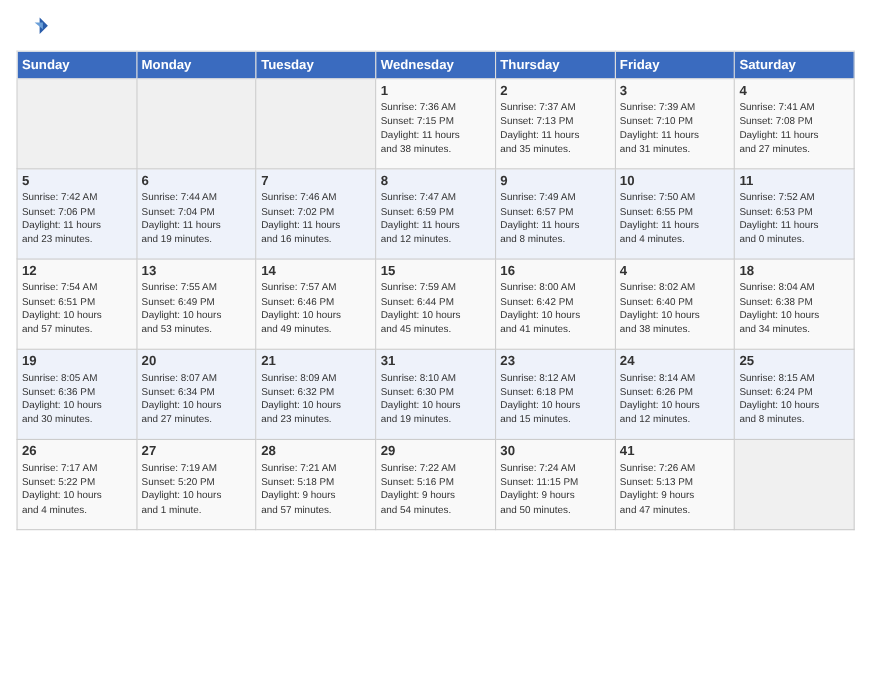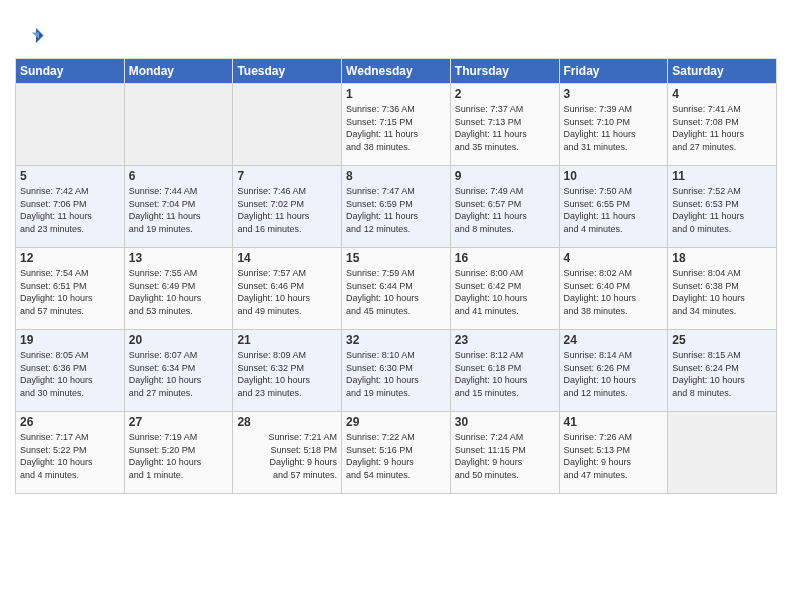--- a/index.html
+++ b/index.html
@@ -1,17 +1,17 @@
 <!DOCTYPE html>
 <html><head>
   <meta charset="utf-8">
   <style>
     * { box-sizing: border-box; margin: 0; padding: 0; }
     body { font-family: Arial, sans-serif; background: #fff; width: 792px; height: 612px; overflow: hidden; }
-    .container { width: 792px; padding: 10px 15px; margin-top: 12px; }
+    .container { width: 792px; padding: 10px 15px; }
     .header-area { display: flex; align-items: flex-start; justify-content: space-between; margin-bottom: 6px; }
     .logo { display: flex; align-items: center; }
     .logo-icon { width: 30px; height: 30px; margin-right: 4px; }
     .title-area { text-align: right; }
     .month-title { font-size: 36px; font-weight: bold; color: #333; line-height: 1.1; }
     .location { font-size: 15px; color: #555; }
     table { width: 100%; border-collapse: collapse; table-layout: fixed; }
     thead th { background: #3a6bbf; color: #fff; font-size: 12px; font-weight: bold; padding: 5px 4px; text-align: left; border: 1px solid #ddd; }
     tbody td { border: 1px solid #ccc; vertical-align: top; padding: 3px 4px; font-size: 9.5px; color: #333; height: 82px; }
     .day-num { font-size: 12px; font-weight: bold; display: block; margin-bottom: 2px; }
@@ -206,21 +206,21 @@
 and 27 minutes.</div>
           </td>
           <td>
             <span class="day-num">21</span>
             <div class="day-info" style="white-space: pre-line;">Sunrise: 8:09 AM
 Sunset: 6:32 PM
 Daylight: 10 hours
 and 23 minutes.</div>
           </td>
           <td>
-            <span class="day-num">32</span>
+            <span class="day-num">31</span>
             <div class="day-info" style="white-space: pre-line;">Sunrise: 8:10 AM
 Sunset: 6:30 PM
 Daylight: 10 hours
 and 19 minutes.</div>
           </td>
           <td>
             <span class="day-num">23</span>
             <div class="day-info" style="white-space: pre-line;">Sunrise: 8:12 AM
 Sunset: 6:18 PM
 Daylight: 10 hours
@@ -251,21 +251,21 @@
           </td>
           <td>
             <span class="day-num">27</span>
             <div class="day-info" style="white-space: pre-line;">Sunrise: 7:19 AM
 Sunset: 5:20 PM
 Daylight: 10 hours
 and 1 minute.</div>
           </td>
           <td>
             <span class="day-num">28</span>
-            <div class="day-info" style="white-space: pre-line; text-align: right;">Sunrise: 7:21 AM
+            <div class="day-info" style="white-space: pre-line;">Sunrise: 7:21 AM
 Sunset: 5:18 PM
 Daylight: 9 hours
 and 57 minutes.</div>
           </td>
           <td>
             <span class="day-num">29</span>
             <div class="day-info" style="white-space: pre-line;">Sunrise: 7:22 AM
 Sunset: 5:16 PM
 Daylight: 9 hours
 and 54 minutes.</div>

